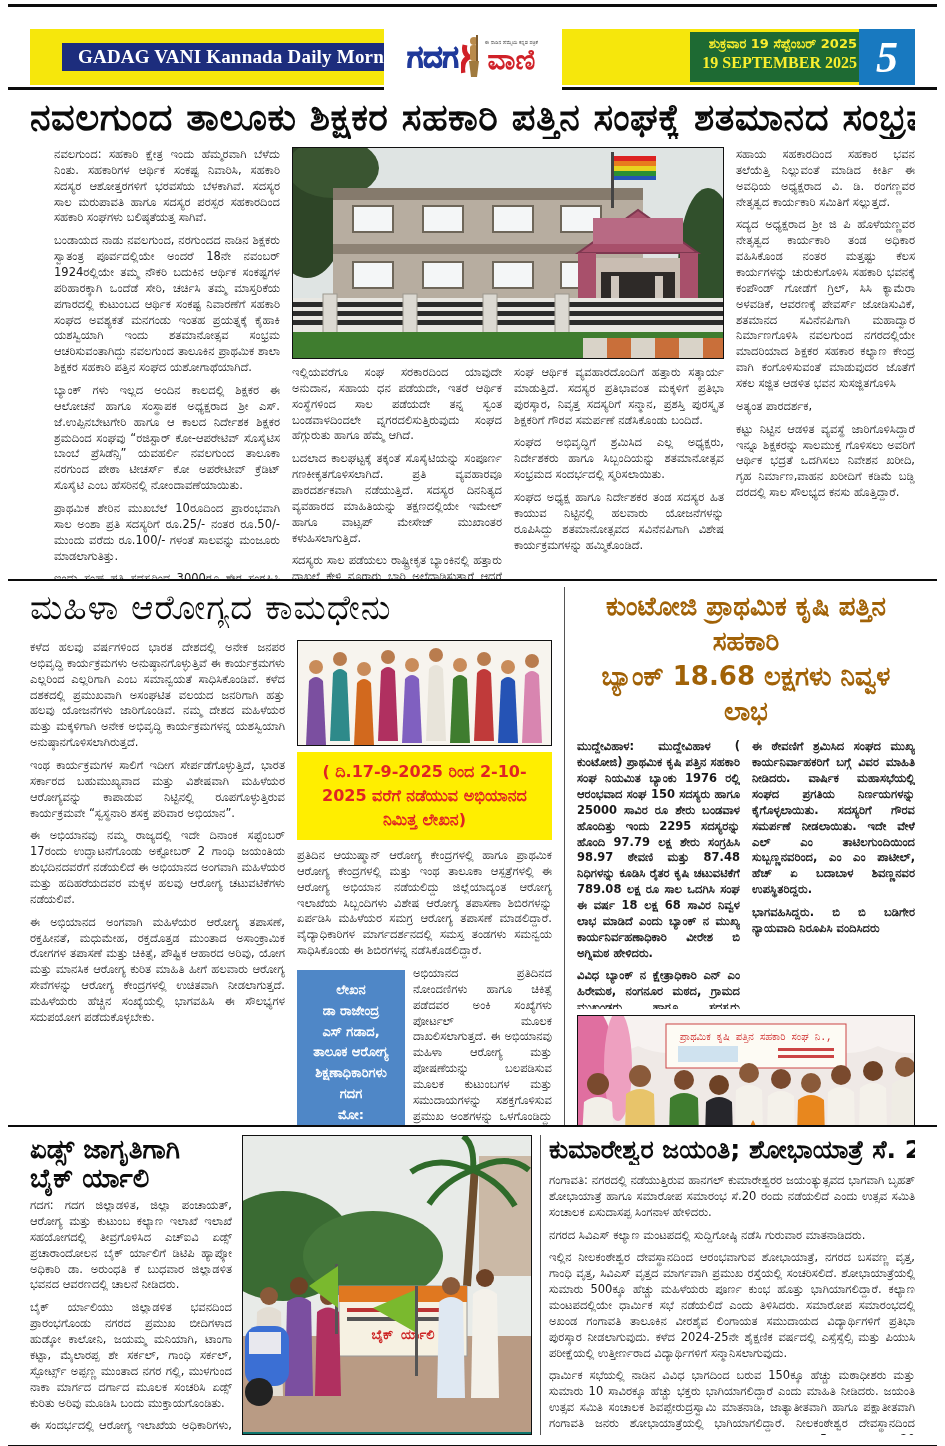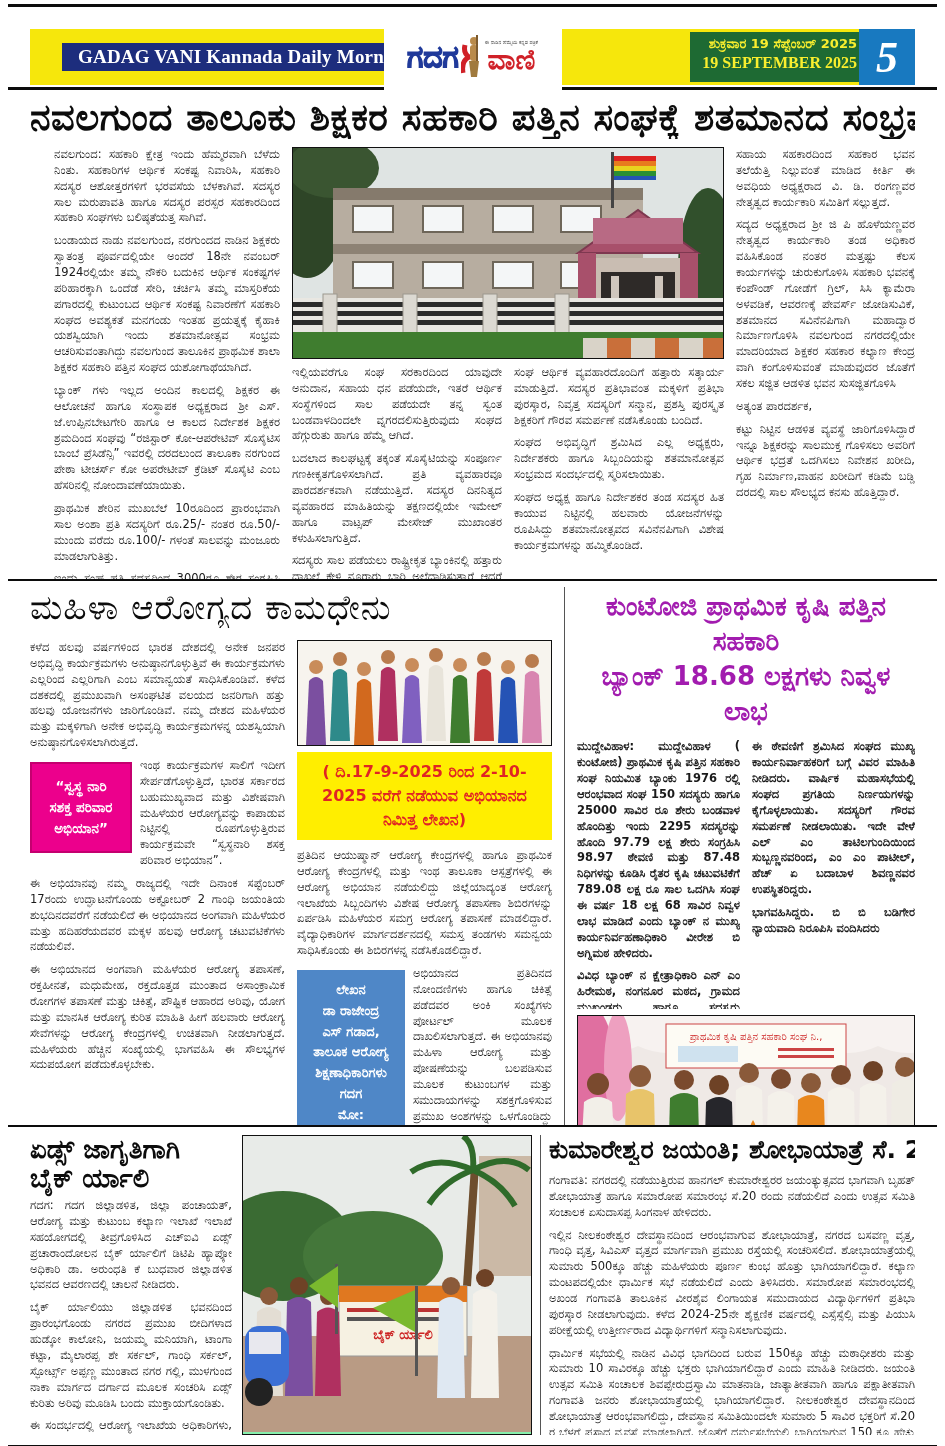--- a/index.html
+++ b/index.html
@@ -31,21 +31,21 @@
   .page-num { position:absolute; right:0; top:0; width:56px; height:56px; background:var(--pagenum-blue,#1879c0);
               color:#fff; display:flex; align-items:center; justify-content:center;
               font-family:"Liberation Serif", serif; font-style:italic; font-weight:bold; font-size:44px; }
   .band-rule { height:3px; background:#0c0c0c; margin:2px 8px 0; }
   h1.lead-head { font-size:37px; font-weight:800; text-align:center; margin:6px 30px 4px; color:#0c0c0c;
                  letter-spacing:.5px; white-space:nowrap; overflow:hidden; }
 
   
   .col p, .wide p { font-size:11.5px; line-height:1.38; text-align:justify; margin-bottom:7px; }
   .col { overflow:hidden; }
-  figure { border:1px solid #111; overflow:hidden; background:#86efac; }
+  figure { border:1px solid #111; overflow:hidden; background:#0f766e;font-family:Liberation Mono, monospace; }
   figure svg { display:block; }
 
   
   .lead-grid { display:flex; gap:12px; margin:8px 30px 0; height:432px; overflow:hidden; }
   .lead-col1 { width:226px;margin-left:24px; }
   .lead-mid  { width:432px; display:flex; flex-direction:column; }
   .lead-mid .mid-cols { display:flex; gap:12px; margin-top:6px; flex:1; overflow:hidden; }
   .lead-mid .mid-cols .col { width:50%; }
   .lead-col4 { flex:1; }
 
@@ -59,21 +59,21 @@
   .pink-box { float:left; width:102px; background:var(--pink-box,#ec008c); border:2px solid #c4006f;
               color:#fff; font-weight:bold; font-size:13.5px; line-height:1.55; text-align:center;
               padding:12px 4px; margin:4px 8px 4px 0; white-space:pre-line; }
   .yellow-box { background:var(--caption-yellow,#ffee00); color:var(--caption-red,#e02424);
                 font-weight:bold; font-size:16px; line-height:1.5; text-align:center;
                 padding:8px 6px; margin:0 0 8px; }
   .blue-box { float:left; width:108px; background:var(--author-blue,#4f87c7); color:#fff;
               font-weight:bold; font-size:13px; line-height:1.6; text-align:center;
               padding:10px 4px; margin:4px 8px 2px 0; white-space:pre-line; }
   .bank { flex:1; overflow:hidden; }
-  .bank h2 { font-size:26px; font-weight:800; text-align:center; line-height:1.35; margin:2px 0 10px; color:#a21caf; }
+  .bank h2 { font-size:26px; font-weight:800; text-align:center; line-height:1.35; margin:2px 0 10px; color:#a16207; }
   .bank .cols { display:flex; gap:12px; height:270px; overflow:hidden;font-weight:bold; }
   .bank .col { width:50%; }
 
   
   .bottom { display:flex; gap:8px; margin:8px 30px 0; height:300px; overflow:hidden;justify-content:center; }
   .aids { width:502px; display:flex; gap:10px; }
   .aids .textcol { width:202px; overflow:hidden; }
   .aids h2 { font-size:26px; font-weight:800; margin:0 0 6px; color:#0c0c0c; line-height:1.1; }
   .jayanti { flex:1; overflow:hidden; }
   .jayanti h2 { font-size:25px; font-weight:800; margin:0 0 8px; color:#0c0c0c; white-space:nowrap; overflow:hidden; }
@@ -112,21 +112,21 @@
   </div>
 
   <div class="band-rule"></div>
 
   <h1 class="lead-head">ನವಲಗುಂದ ತಾಲೂಕು ಶಿಕ್ಷಕರ ಸಹಕಾರಿ ಪತ್ತಿನ ಸಂಘಕ್ಕೆ ಶತಮಾನದ ಸಂಭ್ರಮ</h1>
 
   <section class="lead-grid">
     <div class="col lead-col1">
         <p>ನವಲಗುಂದ: ಸಹಕಾರಿ ಕ್ಷೇತ್ರ ಇಂದು ಹೆಮ್ಮರವಾಗಿ ಬೆಳೆದು ನಿಂತು. ಸಹಕಾರಿಗಳ ಆರ್ಥಿಕ ಸಂಕಷ್ಟ ನಿವಾರಿಸಿ, ಸಹಕಾರಿ ಸದಸ್ಯರ ಆಶೋತ್ತರಗಳಿಗೆ ಭರವಸೆಯ ಬೆಳಕಾಗಿವೆ. ಸದಸ್ಯರ ಸಾಲ ಮರುಪಾವತಿ ಹಾಗೂ ಸದಸ್ಯರ ಪರಸ್ಪರ ಸಹಕಾರದಿಂದ ಸಹಕಾರಿ ಸಂಘಗಳು ಬಲಿಷ್ಠತೆಯತ್ತ ಸಾಗಿವೆ.</p>
         <p>ಬಂಡಾಯದ ನಾಡು ನವಲಗುಂದ, ನರಗುಂದದ ನಾಡಿನ ಶಿಕ್ಷಕರು ಸ್ವಾತಂತ್ರ ಪೂರ್ವದಲ್ಲಿಯೇ ಅಂದರೆ 18ನೇ ನವಂಬರ್ 1924ರಲ್ಲಿಯೇ ತಮ್ಮ ನೌಕರಿ ಬದುಕಿನ ಆರ್ಥಿಕ ಸಂಕಷ್ಟಗಳ ಪರಿಹಾರಕ್ಕಾಗಿ ಒಂದೆಡೆ ಸೇರಿ, ಚರ್ಚಿಸಿ ತಮ್ಮ ಮಾಸ್ತರಿಕೆಯ ಪಗಾರದಲ್ಲಿ ಕುಟುಂಬದ ಆರ್ಥಿಕ ಸಂಕಷ್ಟ ನಿವಾರಣೆಗೆ ಸಹಕಾರಿ ಸಂಘದ ಅವಶ್ಯಕತೆ ಮನಗಂಡು ಇಂತಹ ಪ್ರಯತ್ನಕ್ಕೆ ಕೈಹಾಕಿ ಯಶಸ್ವಿಯಾಗಿ ಇಂದು ಶತಮಾನೋತ್ಸವ ಸಂಭ್ರಮ ಆಚರಿಸುವಂತಾಗಿದ್ದು ನವಲಗುಂದ ತಾಲೂಕಿನ ಪ್ರಾಥಮಿಕ ಶಾಲಾ ಶಿಕ್ಷಕರ ಸಹಕಾರಿ ಪತ್ತಿನ ಸಂಘದ ಯಶೋಗಾಥೆಯಾಗಿದೆ.</p>
-        <p>ಬ್ಯಾಂಕ್ ಗಳು ಇಲ್ಲದ ಅಂದಿನ ಕಾಲದಲ್ಲಿ ಶಿಕ್ಷಕರ ಈ ಆಲೋಚನೆ ಹಾಗೂ ಸಂಸ್ಥಾಪಕ ಅಧ್ಯಕ್ಷರಾದ ಶ್ರೀ ಎಸ್. ಜೆ.ಉಪ್ಪಿನಬೇಟಗೇರಿ ಹಾಗೂ ಆ ಕಾಲದ ನಿರ್ದೇಶಕ ಶಿಕ್ಷಕರ ಶ್ರಮದಿಂದ ಸಂಘವು “ರಜಿಸ್ಟಾರ್ ಕೋ-ಆಪರೇಟಿವ್ ಸೊಸೈಟಿಸ ಬಾಂಬೆ ಪ್ರೆಸಿಡೆನ್ಸಿ” ಇವರಲ್ಲಿ ದರದಲುಂದ ತಾಲೂಕಾ ನರಗುಂದ ಪೇಠಾ ಟೀಚರ್ಸ್ ಕೋ ಅಪರೇಟೀವ್ ಕ್ರೆಡಿಟ್ ಸೊಸೈಟಿ ಎಂಬ ಹೆಸರಿನಲ್ಲಿ ನೋಂದಾವಣೆಯಾಯಿತು.</p>
+        <p>ಬ್ಯಾಂಕ್ ಗಳು ಇಲ್ಲದ ಅಂದಿನ ಕಾಲದಲ್ಲಿ ಶಿಕ್ಷಕರ ಈ ಆಲೋಚನೆ ಹಾಗೂ ಸಂಸ್ಥಾಪಕ ಅಧ್ಯಕ್ಷರಾದ ಶ್ರೀ ಎಸ್. ಜೆ.ಉಪ್ಪಿನಬೇಟಗೇರಿ ಹಾಗೂ ಆ ಕಾಲದ ನಿರ್ದೇಶಕ ಶಿಕ್ಷಕರ ಶ್ರಮದಿಂದ ಸಂಘವು “ರಜಿಸ್ಟಾರ್ ಕೋ-ಆಪರೇಟಿವ್ ಸೊಸೈಟಿಸ ಬಾಂಬೆ ಪ್ರೆಸಿಡೆನ್ಸಿ” ಯವಹರ್ಲಿ ನವಲಗುಂದ ತಾಲೂಕಾ ನರಗುಂದ ಪೇಠಾ ಟೀಚರ್ಸ್ ಕೋ ಅಪರೇಟೀವ್ ಕ್ರೆಡಿಟ್ ಸೊಸೈಟಿ ಎಂಬ ಹೆಸರಿನಲ್ಲಿ ನೋಂದಾವಣೆಯಾಯಿತು.</p>
         <p>ಪ್ರಾಥಮಿಕ ಶೇರಿನ ಮುಖಬೆಲೆ 10ರೂದಿಂದ ಪ್ರಾರಂಭವಾಗಿ ಸಾಲ ಅಂಶಾ ಪ್ರತಿ ಸದಸ್ಯರಿಗೆ ರೂ.25/- ನಂತರ ರೂ.50/- ಮುಂದು ವರೆದು ರೂ.100/- ಗಳಂತೆ ಸಾಲವನ್ನು ಮಂಜೂರು ಮಾಡಲಾಗುತಿತ್ತು.</p>
         <p>ಇಂದು ಸಂಘ ಪ್ರತಿ ಸದಸ್ಯರಿಂದ 3000ರೂ ಶೇರ ಸಂಗ್ರಹಿಸಿ 15,00000ದ ವರೆಗೆ ಸಾಲ ನೀಡುವ ಶಕ್ತಿ ಹೊಂದಿದೆ. ನೂರು ವರ್ಷಗಳಲ್ಲಿ ಗಣನೀಯ ಬೆಳವಣಿಗೆ ಹೊಂದಿರುವುದು ಇದಕ್ಕೆ ಇದುವರೆಗೆ ಅಧಿಕಾರ ವಹಿಸಿಕೊಂಡ ಆಡಳಿತ ಮಂಡಳಿಗಳು ಹಾಗೂ ಸಕಾಲಕ್ಕೆ ಸಾಲ ಮರುಪಾವತಿ ಮಾಡಿದ ಸದಸ್ಯ ಶಿಕ್ಷಕರ ಪ್ರಾಮಾಣಿಕತೆಯೇ ಕಾರಣ. ಈ ಸಂಘದ ಅಭ್ಯುದಯಕ್ಕೆ ಇದುವೇ ಮೂಲ ಕಾರಣ ಎಂಬುದು ಸಹಕಾರಿ ಶಿಕ್ಷಕರ ನಂಬಿಗೆ..</p>
       </div>
 
     <div class="lead-mid">
       <figure>
         <svg width="430" height="210" viewBox="0 0 430 210">
           <rect width="430" height="210" fill="#dfe4e3"></rect>
           <ellipse cx="14" cy="60" rx="40" ry="70" fill="#2e4527"></ellipse>
           <ellipse cx="40" cy="20" rx="46" ry="30" fill="#3a5531"></ellipse>
@@ -207,23 +207,20 @@
 
   <div class="hrule thin"></div>
 
   <section class="middle">
 
     <div class="women">
       <h2>ಮಹಿಳಾ ಆರೋಗ್ಯದ ಕಾಮಧೇನು</h2>
       <div class="cols">
         <div class="col">
           <p>ಕಳೆದ ಹಲವು ವರ್ಷಗಳಿಂದ ಭಾರತ ದೇಶದಲ್ಲಿ ಅನೇಕ ಜನಪರ ಅಭಿವೃದ್ಧಿ ಕಾರ್ಯಕ್ರಮಗಳು ಅನುಷ್ಠಾನಗೊಳ್ಳುತ್ತಿವೆ ಈ ಕಾರ್ಯಕ್ರಮಗಳು ಎಲ್ಲರಿಂದ ಎಲ್ಲರಿಗಾಗಿ ಎಂಬ ಸಮಾನ್ವಯತೆ ಸಾಧಿಸಿಕೊಂಡಿವೆ. ಕಳೆದ ದಶಕದಲ್ಲಿ ಪ್ರಮುಖವಾಗಿ ಅಸಂಘಟಿತ ವಲಯದ ಜನರಿಗಾಗಿ ಹತ್ತು ಹಲವು ಯೋಜನೆಗಳು ಜಾರಿಗೊಂಡಿವೆ. ನಮ್ಮ ದೇಶದ ಮಹಿಳೆಯರ ಮತ್ತು ಮಕ್ಕಳಿಗಾಗಿ ಅನೇಕ ಅಭಿವೃದ್ಧಿ ಕಾರ್ಯಕ್ರಮಗಳನ್ನ ಯಶಸ್ವಿಯಾಗಿ ಅನುಷ್ಠಾನಗೊಳಿಸಲಾಗಿರುತ್ತದೆ.</p>
-          <aside class="pink-box">“ಸ್ವಸ್ಥ ನಾರಿ
-ಸಶಕ್ತ ಪರಿವಾರ
-ಅಭಿಯಾನ”</aside>
           <p>ಇಂಥ ಕಾರ್ಯಕ್ರಮಗಳ ಸಾಲಿಗೆ ಇದೀಗ ಸೇರ್ಪಡೆಗೊಳ್ಳುತ್ತಿದೆ, ಭಾರತ ಸರ್ಕಾರದ ಬಹುಮುಖ್ಯವಾದ ಮತ್ತು ವಿಶೇಷವಾಗಿ ಮಹಿಳೆಯರ ಆರೋಗ್ಯವನ್ನು ಕಾಪಾಡುವ ನಿಟ್ಟಿನಲ್ಲಿ ರೂಪಗೊಳ್ಳುತ್ತಿರುವ ಕಾರ್ಯಕ್ರಮವೇ “ಸ್ವಸ್ಥನಾರಿ ಶಸಕ್ತ ಪರಿವಾರ ಅಭಿಯಾನ”.</p>
           <p>ಈ ಅಭಿಯಾನವು ನಮ್ಮ ರಾಜ್ಯದಲ್ಲಿ ಇದೇ ದಿನಾಂಕ ಸಪ್ಟೆಂಬರ್ 17ರಂದು ಉದ್ಘಾಟನೆಗೊಂಡು ಅಕ್ಟೋಬರ್ 2 ಗಾಂಧಿ ಜಯಂತಿಯ ಶುಭದಿನದವರೆಗೆ ನಡೆಯಲಿದೆ ಈ ಅಭಿಯಾನದ ಅಂಗವಾಗಿ ಮಹಿಳೆಯರ ಮತ್ತು ಹದಿಹರೆಯದವರ ಮಕ್ಕಳ ಹಲವು ಆರೋಗ್ಯ ಚಟುವಟಿಕೆಗಳು ನಡೆಯಲಿವೆ.</p>
           <p>ಈ ಅಭಿಯಾನದ ಅಂಗವಾಗಿ ಮಹಿಳೆಯರ ಆರೋಗ್ಯ ತಪಾಸಣೆ, ರಕ್ತಹೀನತೆ, ಮಧುಮೇಹ, ರಕ್ತದೊತ್ತಡ ಮುಂತಾದ ಅಸಾಂಕ್ರಾಮಿಕ ರೋಗಗಳ ತಪಾಸಣೆ ಮತ್ತು ಚಿಕಿತ್ಸೆ, ಪೌಷ್ಟಿಕ ಆಹಾರದ ಅರಿವು, ಯೋಗ ಮತ್ತು ಮಾನಸಿಕ ಆರೋಗ್ಯ ಕುರಿತ ಮಾಹಿತಿ ಹೀಗೆ ಹಲವಾರು ಆರೋಗ್ಯ ಸೇವೆಗಳನ್ನು ಆರೋಗ್ಯ ಕೇಂದ್ರಗಳಲ್ಲಿ ಉಚಿತವಾಗಿ ನೀಡಲಾಗುತ್ತದೆ. ಮಹಿಳೆಯರು ಹೆಚ್ಚಿನ ಸಂಖ್ಯೆಯಲ್ಲಿ ಭಾಗವಹಿಸಿ ಈ ಸೌಲಭ್ಯಗಳ ಸದುಪಯೋಗ ಪಡೆದುಕೊಳ್ಳಬೇಕು.</p>
         </div>
         <div class="col">
           <figure style="margin-bottom:6px;">
             <svg width="253" height="104" viewBox="0 0 253 104">
               <rect width="253" height="104" fill="#f7f4ee"></rect>
               <g>
                 <g transform="translate(8,18)">
@@ -433,20 +430,21 @@
         </svg>
       </figure>
     </div>
 
     <div class="vrule"></div>
 
     <div class="jayanti wide">
       <h2>ಕುಮಾರೇಶ್ವರ ಜಯಂತಿ; ಶೋಭಾಯಾತ್ರೆ ಸೆ. 20ರಂದು</h2>
       <div>
           <p>ಗಂಗಾವತಿ: ನಗರದಲ್ಲಿ ನಡೆಯುತ್ತಿರುವ ಹಾನಗಲ್ ಕುಮಾರೇಶ್ವರರ ಜಯಂತ್ಯುತ್ಸವದ ಭಾಗವಾಗಿ ಬೃಹತ್ ಶೋಭಾಯಾತ್ರೆ ಹಾಗೂ ಸಮಾರೋಪ ಸಮಾರಂಭ ಸೆ.20 ರಂದು ನಡೆಯಲಿದೆ ಎಂದು ಉತ್ಸವ ಸಮಿತಿ ಸಂಚಾಲಕ ಏಸುದಾಸಪ್ಪ ಸಿಂಗನಾಳ ಹೇಳಿದರು.</p>
+          <p>ನಗರದ ಸಿವಿಎಸ್ ಕಲ್ಯಾಣ ಮಂಟಪದಲ್ಲಿ ಸುದ್ದಿಗೋಷ್ಠಿ ನಡೆಸಿ ಗುರುವಾರ ಮಾತನಾಡಿದರು.</p>
           <p>ಇಲ್ಲಿನ ನೀಲಕಂಠೇಶ್ವರ ದೇವಸ್ಥಾನದಿಂದ ಆರಂಭವಾಗುವ ಶೋಭಾಯಾತ್ರೆ, ನಗರದ ಬಸವಣ್ಣ ವೃತ್ತ, ಗಾಂಧಿ ವೃತ್ತ, ಸಿವಿಎಸ್ ವೃತ್ತದ ಮಾರ್ಗವಾಗಿ ಪ್ರಮುಖ ರಸ್ತೆಯಲ್ಲಿ ಸಂಚರಿಸಲಿದೆ. ಶೋಭಾಯಾತ್ರೆಯಲ್ಲಿ ಸುಮಾರು 500ಕ್ಕೂ ಹೆಚ್ಚು ಮಹಿಳೆಯರು ಪೂರ್ಣ ಕುಂಭ ಹೊತ್ತು ಭಾಗಿಯಾಗಲಿದ್ದಾರೆ. ಕಲ್ಯಾಣ ಮಂಟಪದಲ್ಲಿಯೇ ಧಾರ್ಮಿಕ ಸಭೆ ನಡೆಯಲಿದೆ ಎಂದು ತಿಳಿಸಿದರು. ಸಮಾರೋಪ ಸಮಾರಂಭದಲ್ಲಿ ಅಖಂಡ ಗಂಗಾವತಿ ತಾಲೂಕಿನ ವೀರಶೈವ ಲಿಂಗಾಯತ ಸಮುದಾಯದ ವಿದ್ಯಾರ್ಥಿಗಳಿಗೆ ಪ್ರತಿಭಾ ಪುರಸ್ಕಾರ ನೀಡಲಾಗುವುದು. ಕಳೆದ 2024-25ನೇ ಶೈಕ್ಷಣಿಕ ವರ್ಷದಲ್ಲಿ ಎಸ್ಸೆಸ್ಸೆಲ್ಸಿ ಮತ್ತು ಪಿಯುಸಿ ಪರೀಕ್ಷೆಯಲ್ಲಿ ಉತ್ತೀರ್ಣರಾದ ವಿದ್ಯಾರ್ಥಿಗಳಿಗೆ ಸನ್ಮಾನಿಸಲಾಗುವುದು.</p>
           <p>ಧಾರ್ಮಿಕ ಸಭೆಯಲ್ಲಿ ನಾಡಿನ ವಿವಿಧ ಭಾಗದಿಂದ ಬರುವ 150ಕ್ಕೂ ಹೆಚ್ಚು ಮಠಾಧೀಶರು ಮತ್ತು ಸುಮಾರು 10 ಸಾವಿರಕ್ಕೂ ಹೆಚ್ಚು ಭಕ್ತರು ಭಾಗಿಯಾಗಲಿದ್ದಾರೆ ಎಂದು ಮಾಹಿತಿ ನೀಡಿದರು. ಜಯಂತಿ ಉತ್ಸವ ಸಮಿತಿ ಸಂಚಾಲಕ ಶಿವಪ್ಪೇರುದ್ರಸ್ವಾಮಿ ಮಾತನಾಡಿ, ಜಾತ್ಯಾತೀತವಾಗಿ ಹಾಗೂ ಪಕ್ಷಾತೀತವಾಗಿ ಗಂಗಾವತಿ ಜನರು ಶೋಭಾಯಾತ್ರೆಯಲ್ಲಿ ಭಾಗಿಯಾಗಲಿದ್ದಾರೆ. ನೀಲಕಂಠೇಶ್ವರ ದೇವಸ್ಥಾನದಿಂದ ಶೋಭಾಯಾತ್ರೆ ಆರಂಭವಾಗಲಿದ್ದು, ದೇವಸ್ಥಾನ ಸಮಿತಿಯಿಂದಲೇ ಸುಮಾರು 5 ಸಾವಿರ ಭಕ್ತರಿಗೆ ಸೆ.20 ರ ಬೆಳಗ್ಗೆ ಪ್ರಸಾದ ವ್ಯವಸ್ಥೆ ಮಾಡಲಾಗಿದೆ. ಜೊತೆಗೆ ಧರ್ಮಸಭೆಯಲ್ಲಿ ಭಾಗಿಯಾಗುವ 150 ಕ್ಕೂ ಹೆಚ್ಚು ಸ್ವಾಮೀಜಿಗಳಿಗೆ ನೀಲಕಂಠೇಶ್ವರ ದೇವಸ್ಥಾನದಿಂದ ಸನ್ಮಾನ ಮಾಡುವುದಾಗಿ ಹೇಳಿದ್ದಾರೆ. ಒಟ್ಟಿನಲ್ಲಿ ಅತ್ಯಂತ ಅದ್ದೂರಿಯಾಗಿ ಕಾರ್ಯಕ್ರಮ ನಡೆಯಲಿದೆ ಎಂದು ತಿಳಿಸಿದರು.</p>
         </div>
     </div>
   </section>
 
   <div class="bottom-rule"></div>
 </div>
 
 </body></html>

